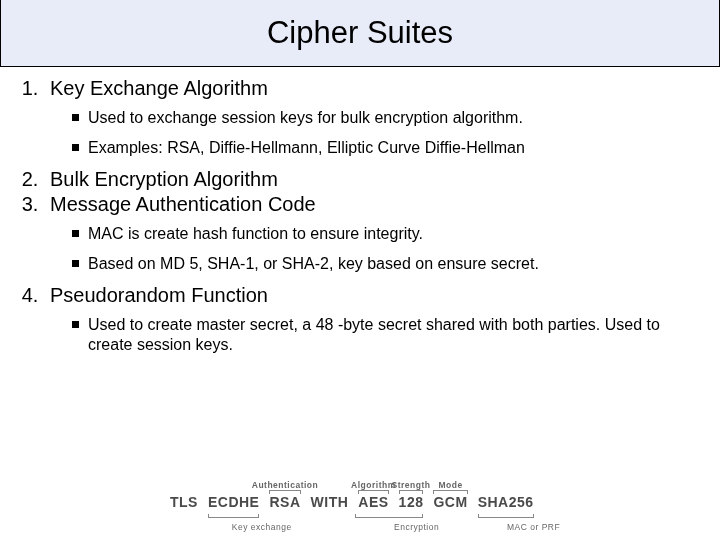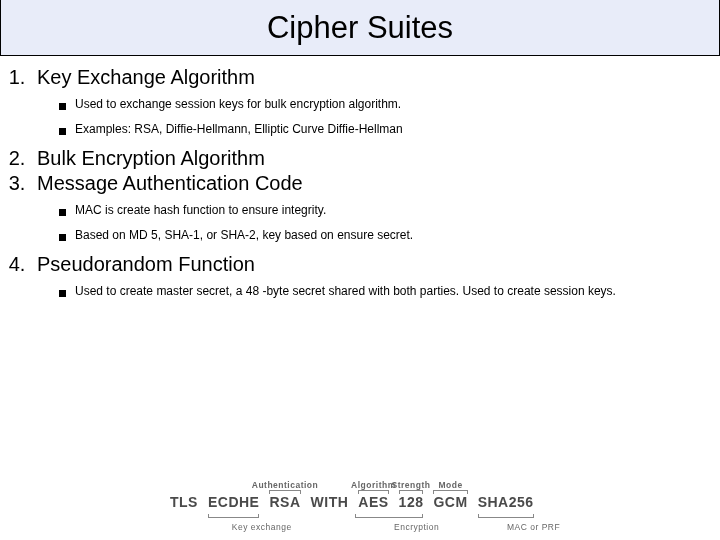--- a/index.html
+++ b/index.html
@@ -5,55 +5,55 @@
   * { box-sizing: border-box; margin: 0; padding: 0; }
   html, body { width: 720px; height: 540px; }
   body {
     font-family: Arial, Helvetica, sans-serif;
     background: #ffffff;
     color: #000000;
     position: relative;
   }
   .title-bar {
     width: 100%;
-    height: 56px;
+    height: 67px;
     background: #e8ecf9;
     border: 1px solid #000;
     border-top: none;
     display: flex;
     align-items: center;
     justify-content: center;
   }
   .title-bar h1 {
     font-size: 31px;
     font-weight: normal;
   }
   .content {
-    padding: 10px 14px 0 1px;
+    padding: 10px 14px 0 14px;
   }
   ol.main {
     list-style: decimal;
     padding-left: 30px;
   }
   ol.main > li {
     font-size: 20px;
     margin-bottom: 2px;
     padding-left: 6px;
   }
   ol.main > li > .heading {
     display: inline;
   }
   ul.sub {
     list-style: none;
     padding-left: 22px;
     margin-top: 8px;
     margin-bottom: 8px;
   }
   ul.sub li {
-    font-size: 12px;
+    font-size: 16px;
     margin-bottom: 10px;
     position: relative;
     padding-left: 16px;
     line-height: 1.25;
   }
   ul.sub li::before {
     content: "";
     position: absolute;
     left: 0;
     top: 6px;

